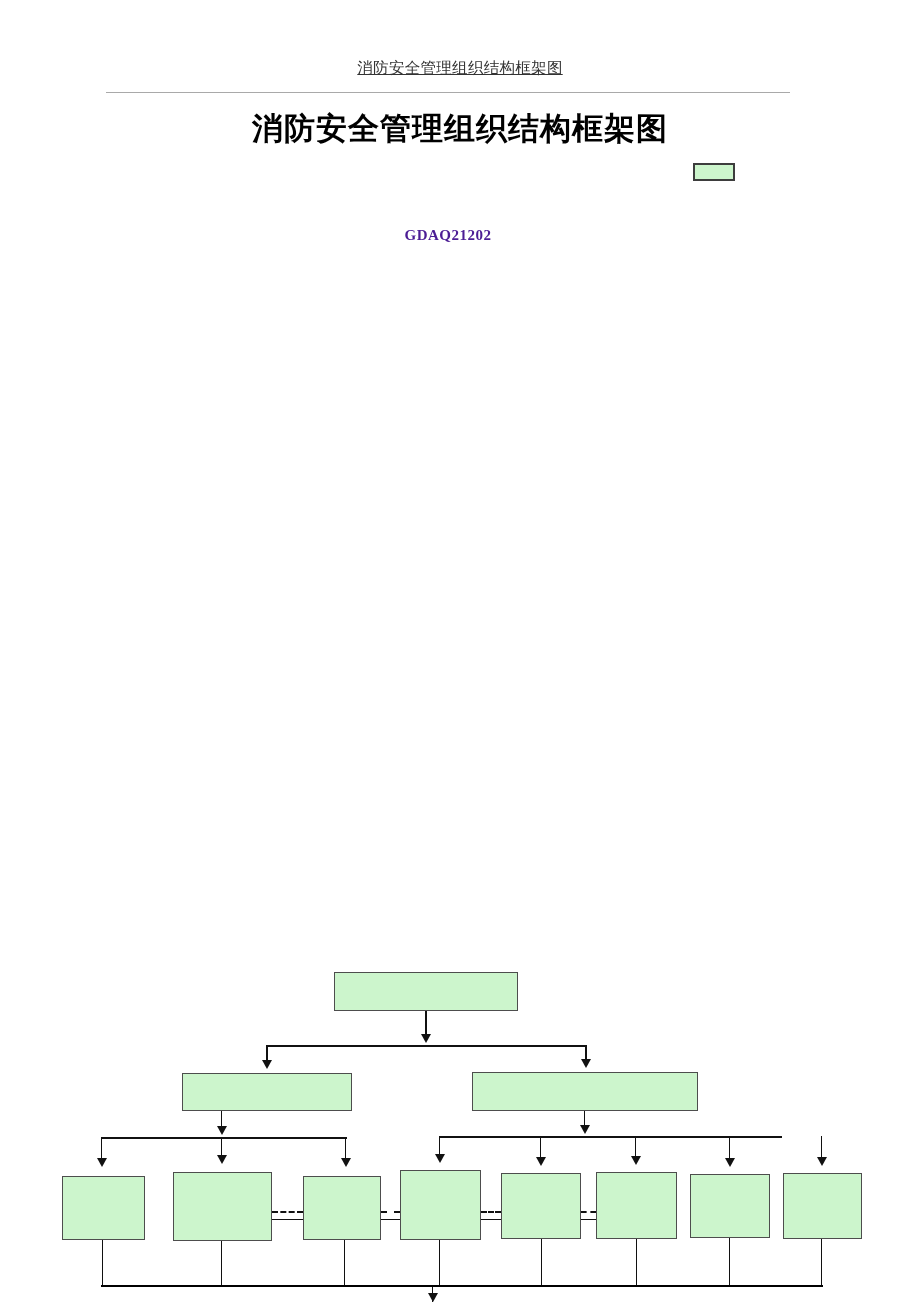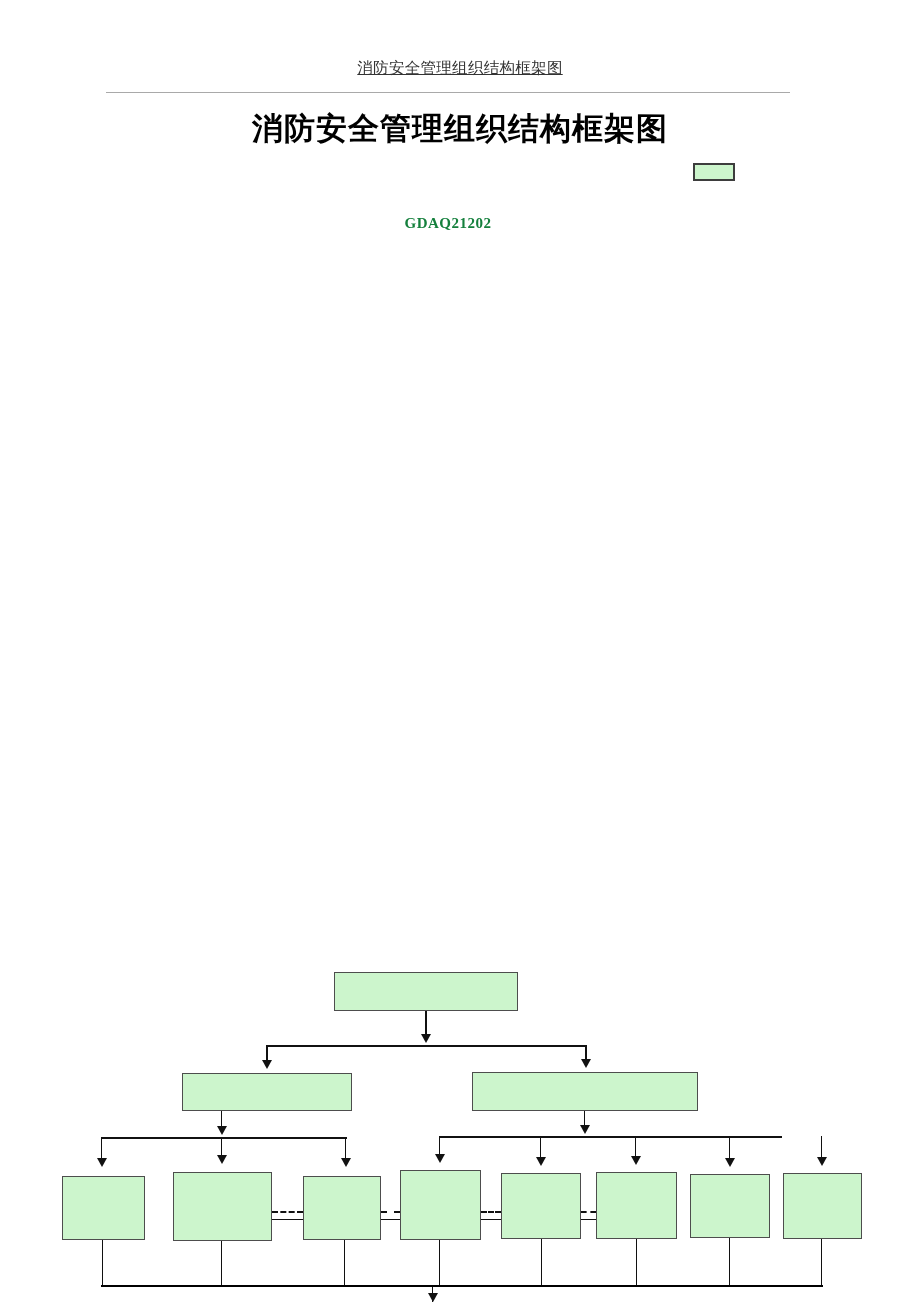--- a/index.html
+++ b/index.html
@@ -65,29 +65,29 @@
     height: 18px;
     background: #ccf5cc;
     border: 2px solid #3d3d3d;
     box-sizing: border-box;
   }
 
   
   #doc-code {
     position: absolute;
     left: 0;
-    top: 213px;
+    top: 225px;
     width: 896px;
     text-align: center;
     font-family: "Liberation Serif", serif;
     font-weight: bold;
     font-size: 15px;
     line-height: 20px;
     letter-spacing: 0.5px;
-    color: #15803d;
+    color: #4c1d95;
   }
 
   
   #org-chart {
     position: absolute;
     left: 0;
     top: 0;
     width: 920px;
     height: 1302px;
   }

